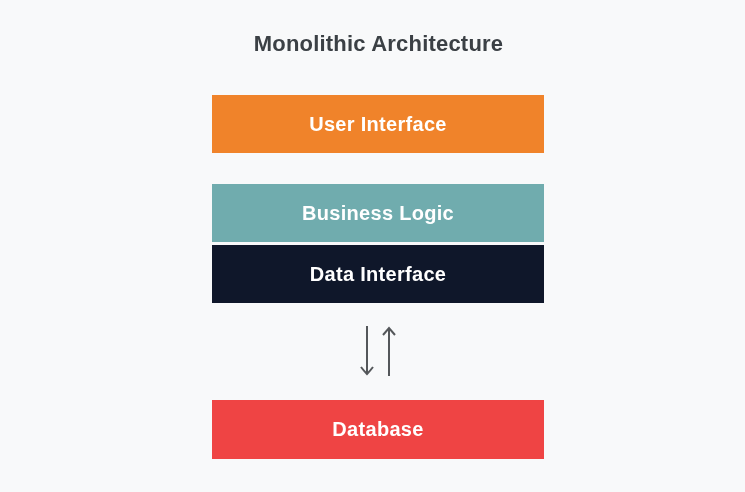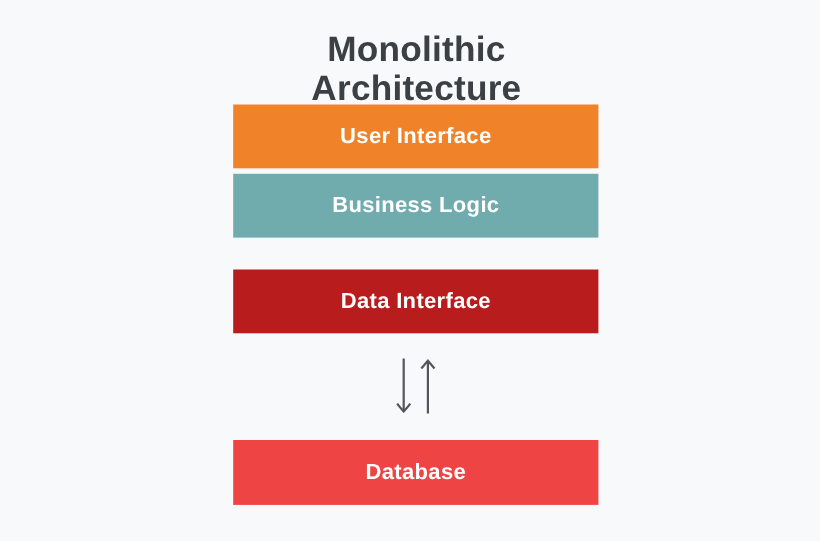--- a/index.html
+++ b/index.html
@@ -12,39 +12,39 @@
     height: 492px;
     font-family: "Liberation Sans", sans-serif;
     overflow: hidden;
   }
   .title {
     position: absolute;
     left: 206px;
     top: 26px;
     width: 345px;
     text-align: center;
-    font-size: 32px;
+    font-size: 22px;
     line-height: 36px;
     font-weight: 700;
     letter-spacing: 0.2px;
   }
   .layer-box {
     position: absolute;
     left: 212px;
     width: 332px;
     height: 58px;
     display: flex;
     align-items: center;
     justify-content: center;
     font-size: 20px;
     font-weight: 700;
     letter-spacing: 0.3px;
   }
   .box-ui   { top: 95px; }
-  .box-bl   { top: 158px; }
+  .box-bl   { top: 184px; }
   .box-di   { top: 245px; }
   .box-db   { top: 400px; height: 59px; }
   .arrows {
     position: absolute;
     left: 356px;
     top: 323px;
     width: 44px;
     height: 56px;
   }
   .arrows svg {
@@ -61,21 +61,21 @@
   <div class="title" style="color: rgb(59, 64, 69);">Monolithic Architecture</div>
 
   <div class="layer-box box-ui" style="background: rgb(240, 131, 42);">
     <span style="color: rgb(255, 255, 255);">User Interface</span>
   </div>
 
   <div class="layer-box box-bl" style="background: rgb(112, 172, 174);">
     <span style="color: rgb(255, 255, 255);">Business Logic</span>
   </div>
 
-  <div class="layer-box box-di" style="background: #b91c1c;">
+  <div class="layer-box box-di" style="background: #0f172a;">
     <span style="color: rgb(255, 255, 255);">Data Interface</span>
   </div>
 
   <div class="arrows" style="color: rgb(84, 87, 90);">
     <svg viewBox="0 0 44 56" fill="none" xmlns="http://www.w3.org/2000/svg">
       <path d="M11 3 L11 50" stroke="currentColor" stroke-width="2"></path>
       <path d="M5 44 Q8 48 11 51 Q14 48 17 44" stroke="currentColor" stroke-width="2" fill="none"></path>
       <path d="M33 53 L33 6" stroke="currentColor" stroke-width="2"></path>
       <path d="M27 12 L33 5 L39 12" stroke="currentColor" stroke-width="2" fill="none"></path>
     </svg>

